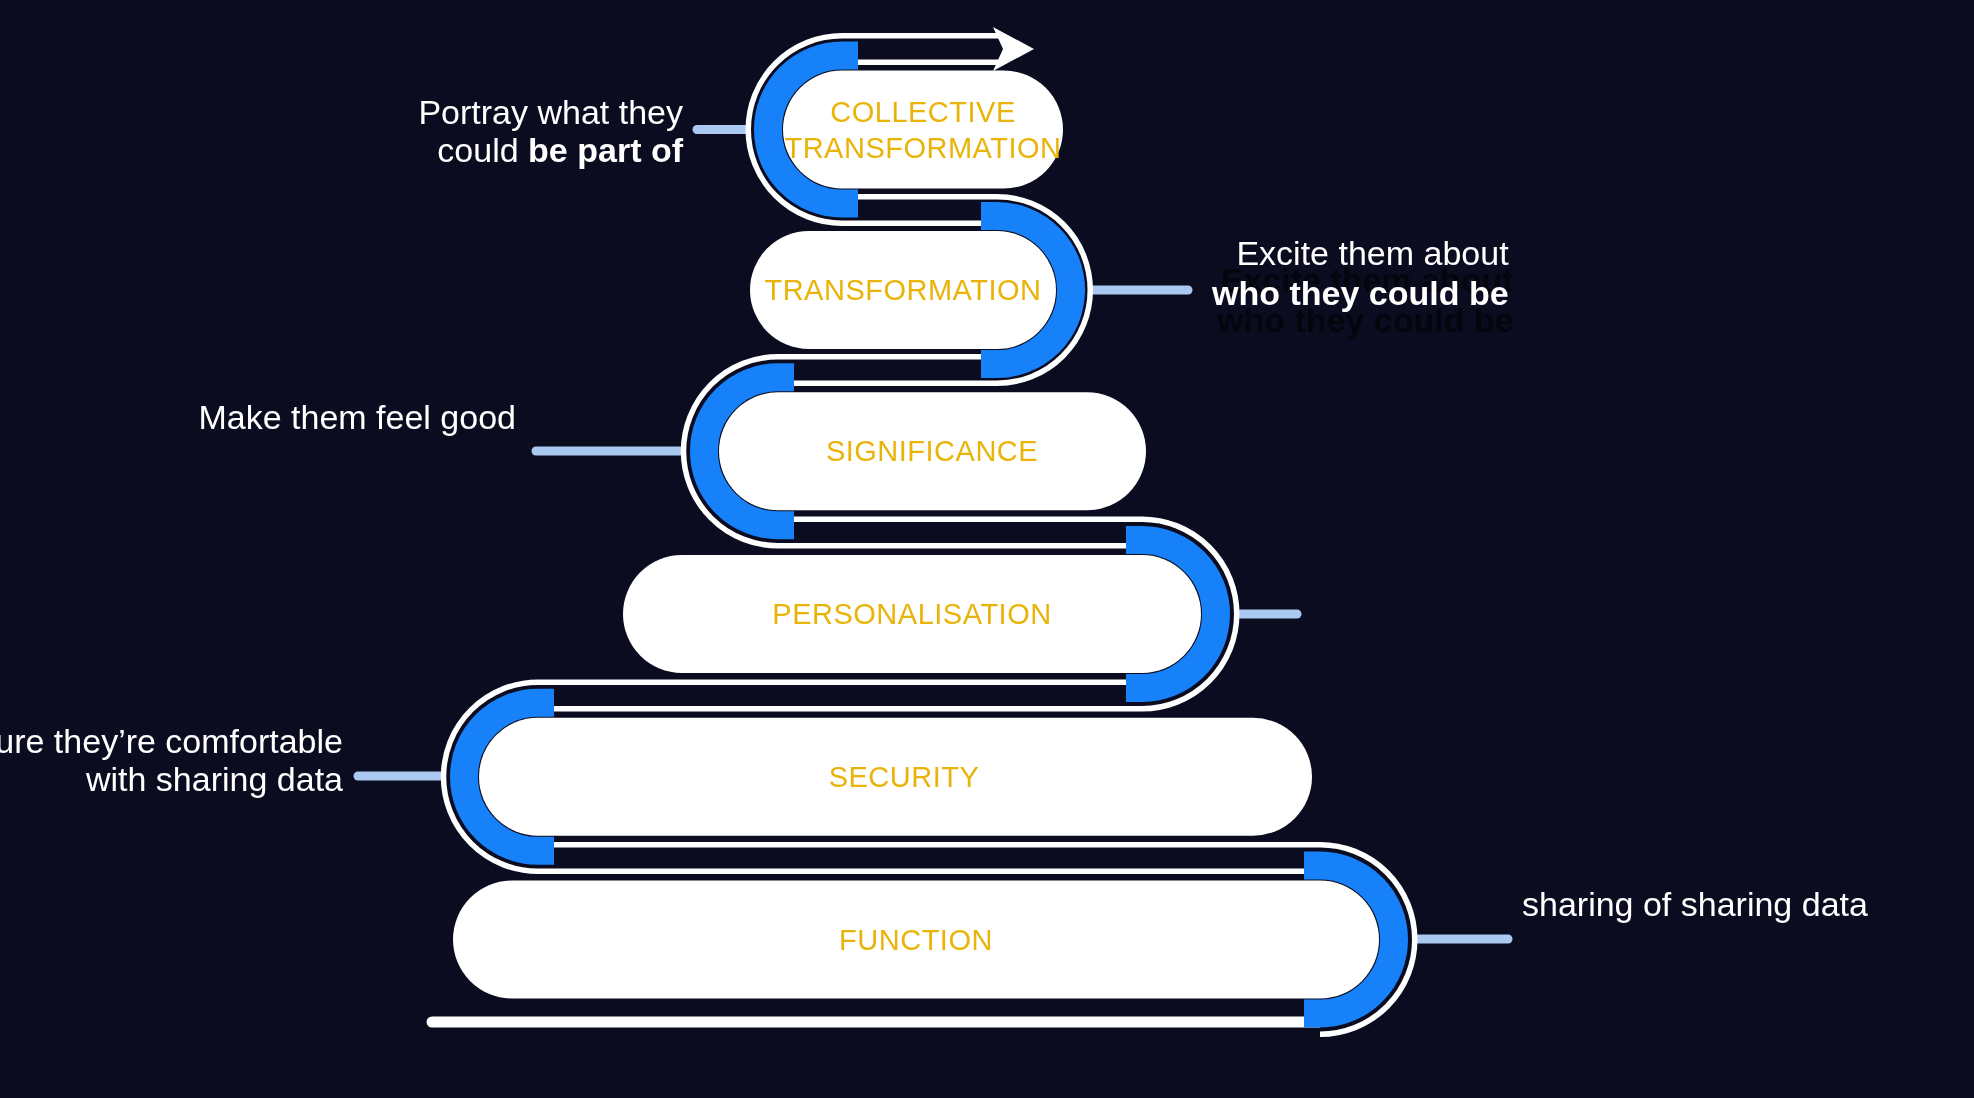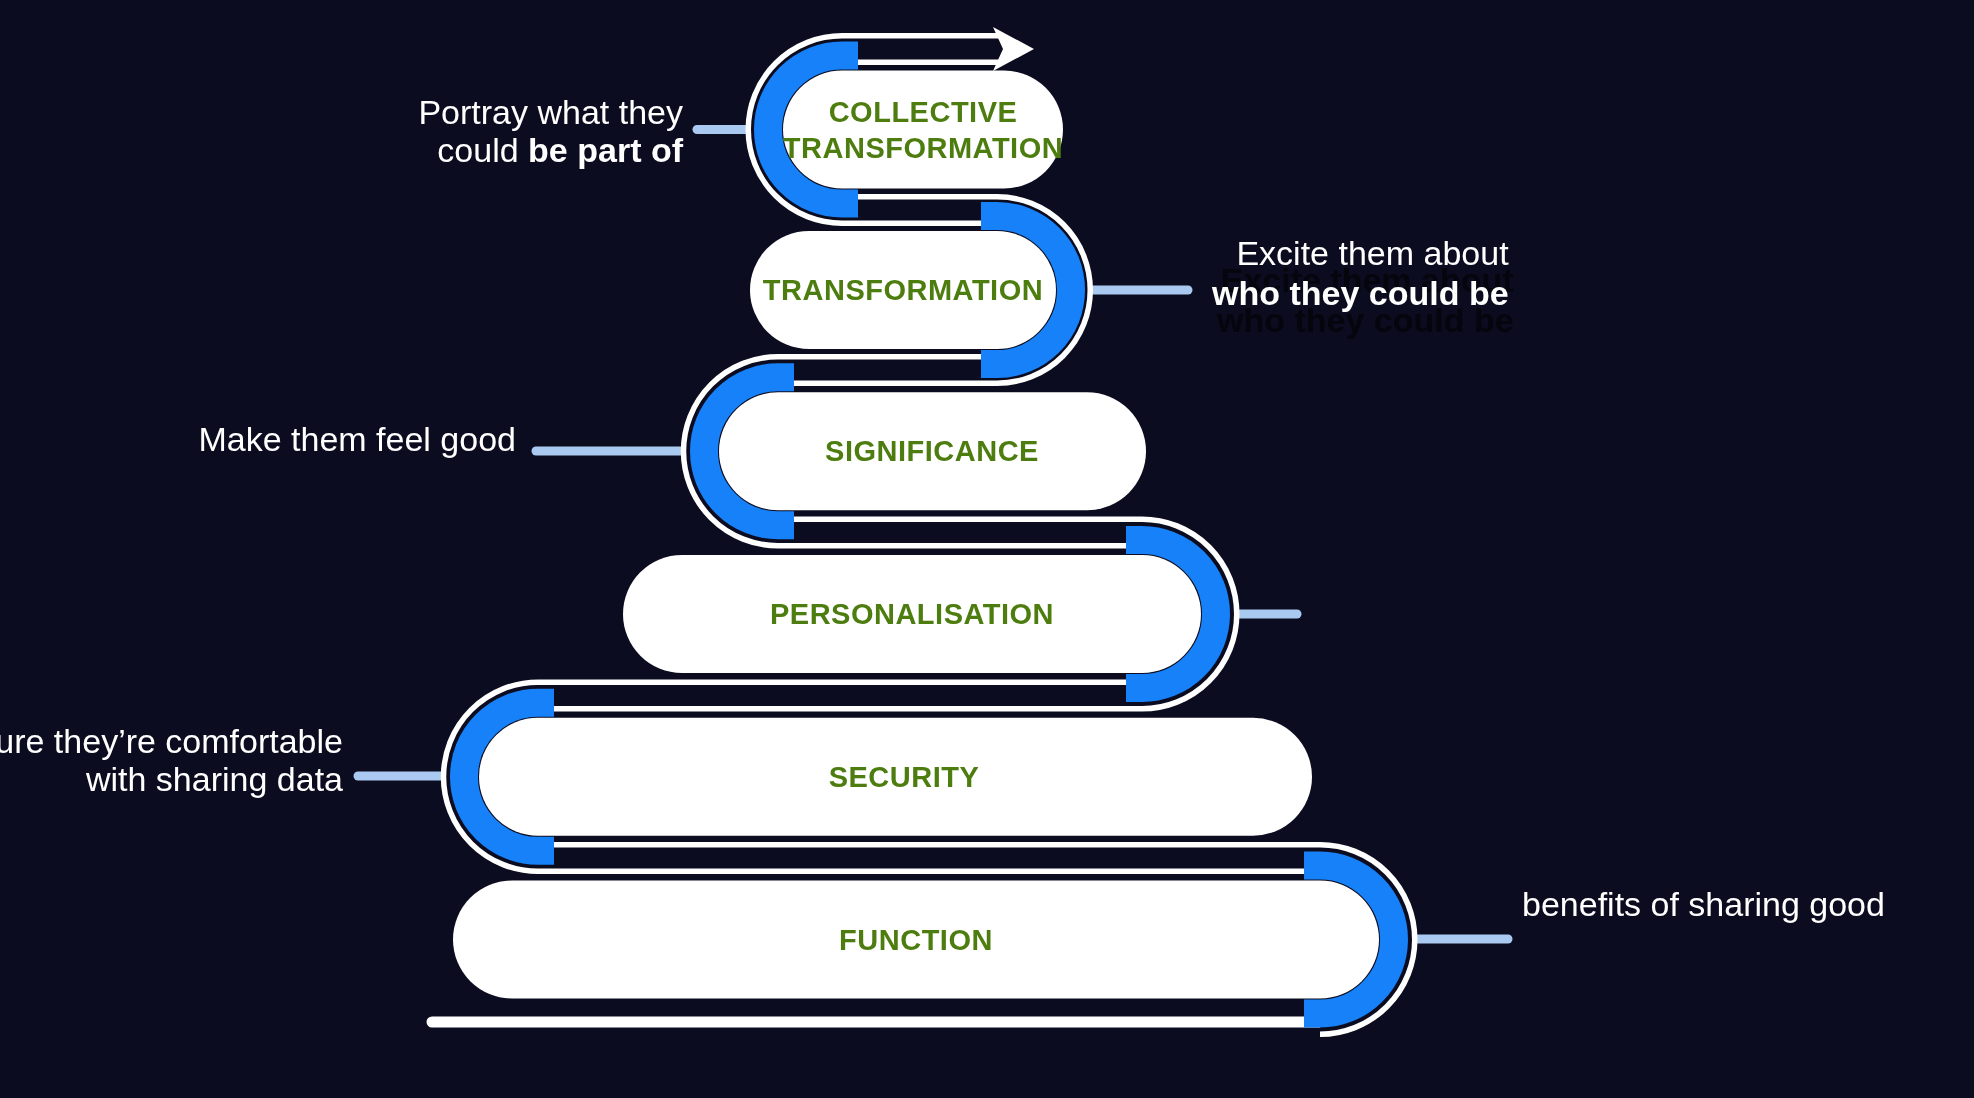--- a/index.html
+++ b/index.html
@@ -3,21 +3,21 @@
 <meta charset="utf-8">
 <style>
   html,body{margin:0;padding:0;background:#0c0c20;}
   .stage{
     position:relative;width:1974px;height:1098px;background:#0c0c20;
     overflow:hidden;font-family:"Liberation Sans", sans-serif;
   }
   .stage svg{position:absolute;left:0;top:0;}
   .pill-label{
     position:absolute;transform:translate(-50%,-50%);
-    text-align:center;color:#4d7c0f;font-size:29px;font-weight:700;
+    text-align:center;color:#eab308;font-size:29px;font-weight:400;
     line-height:36px;letter-spacing:.5px;white-space:nowrap;
   }
   .pill-label span{display:block;}
   .pill-label span:empty{display:none;}
   .ann{
     position:absolute;color:#ffffff;font-size:34px;line-height:38px;
     white-space:nowrap;
   }
   .ann .ln{display:block;text-align:right;}
   .ann .b{font-weight:700;}
@@ -99,27 +99,27 @@
 
   <div class="ann artifact" style="left:1217px;top:260px;line-height:40px">
     <div class="ln"><span>Excite them about</span></div>
     <div class="ln"><span class="b">who they could be</span></div>
   </div>
   <div class="ann" style="left:1212px;top:233px;line-height:40px">
     <div class="ln"><span>Excite them about</span></div>
     <div class="ln"><span class="b">who they could be</span></div>
   </div>
 
-  <div class="ann ra" style="right:1458px;top:420px">
+  <div class="ann ra" style="right:1458px;top:398px">
     <div class="ln"><span>Make them feel good</span></div>
   </div>
 
 
   <div class="ann ra" style="right:1631px;top:722px">
     <div class="ln"><span>Ensure they’re comfortable</span></div>
     <div class="ln"><span>with sharing data</span></div>
   </div>
 
   <div class="ann" style="left:1522px;top:886px;line-height:37px">
-    <div class="ln"><span>benefits of sharing good</span></div>
+    <div class="ln"><span>sharing of sharing data</span></div>
   </div>
 
 </div>
 
 </body></html>

